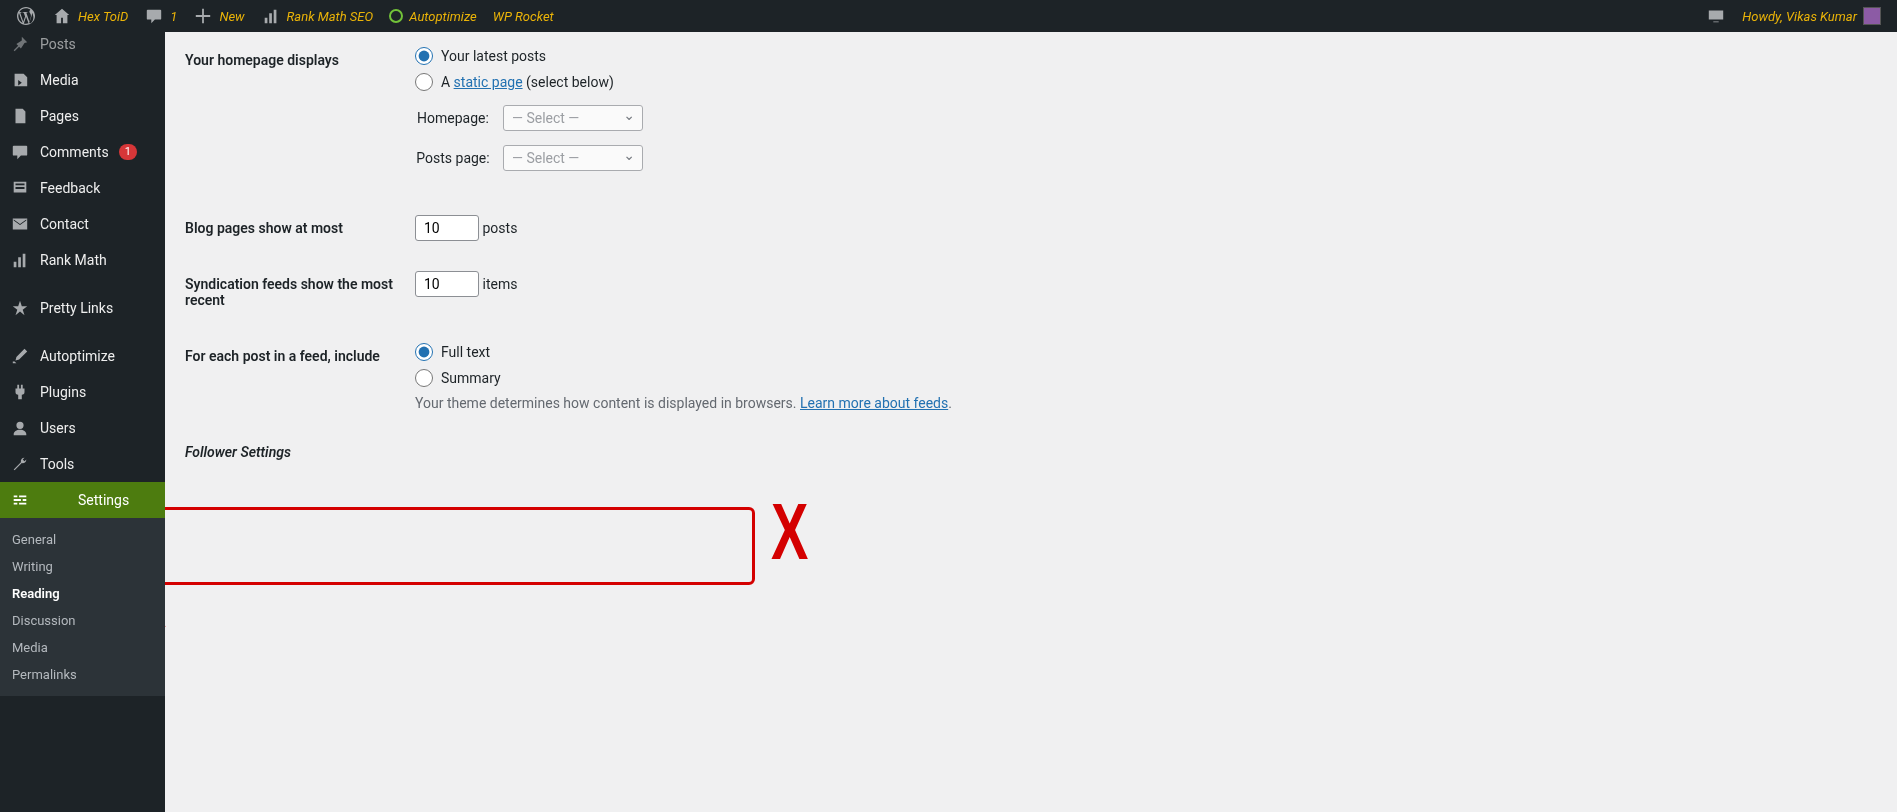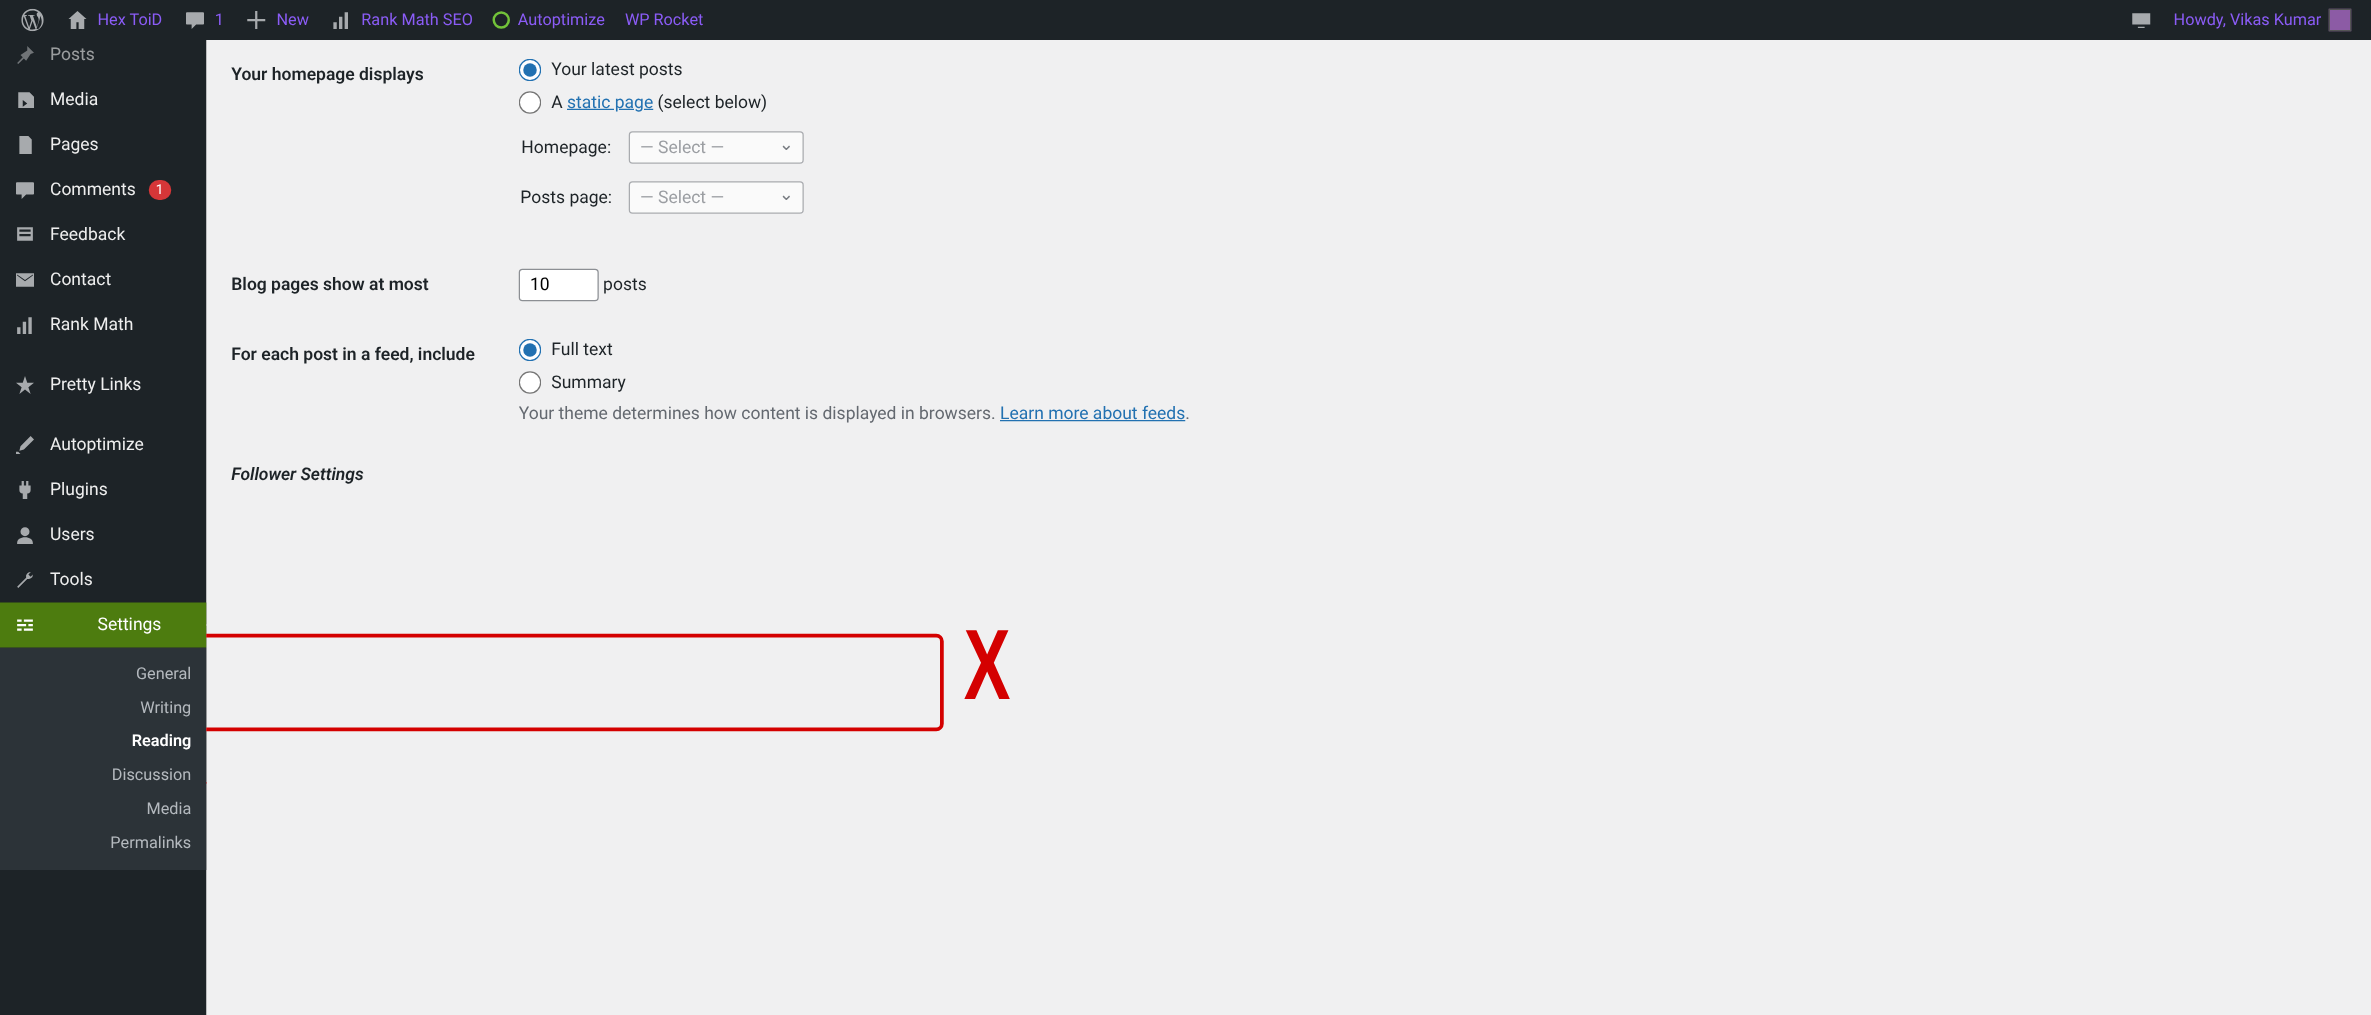--- a/index.html
+++ b/index.html
@@ -1,37 +1,37 @@
 <!DOCTYPE html>
 <html><head>
 <meta charset="utf-8">
 <style>
 * { margin: 0; padding: 0; box-sizing: border-box; font-family: -apple-system, BlinkMacSystemFont, "Segoe UI", Roboto, sans-serif; }
 body { background: #f0f0f1; width: 1897px; height: 812px; overflow: hidden; }
 
 
 .admin-bar { background: #1d2327; height: 32px; color: #c3c4c7; display: flex; align-items: center; font-size: 13px; padding: 0 8px; justify-content: space-between; }
 .admin-bar-left, .admin-bar-right { display: flex; align-items: center; gap: 0; }
-.ab-item { display: flex; align-items: center; gap: 6px; padding: 0 8px; height: 32px; cursor: pointer; color: #8b5cf6; }
+.ab-item { display: flex; align-items: center; gap: 6px; padding: 0 8px; height: 32px; cursor: pointer; color: #eab308; font-style: italic; }
 .ab-icon { width: 20px; height: 20px; display: flex; align-items: center; justify-content: center; }
 .ab-icon svg { width: 18px; height: 18px; fill: #a7aaad; }
 .autoptimize-icon { width: 14px; height: 14px; border: 2px solid #72c239; border-radius: 50%; display: inline-block; }
 .avatar { width: 18px; height: 18px; background: #8c5ba5; border: 1px solid #555; }
 
 
 .sidebar { position: absolute; top: 32px; left: 0; width: 165px; background: #1d2327; height: 780px; color: #c3c4c7; font-size: 14px; }
 .menu-item { display: flex; align-items: center; gap: 10px; padding: 8px 10px; cursor: pointer; color: #eee; }
 .menu-item.current { background: #4d7c0f; color: #fff; position: relative; gap: 48px; }
 .menu-item.current::after { content: ""; position: absolute; right: -8px; top: 50%; transform: translateY(-50%); border: 8px solid transparent; border-right-color: #f0f0f1; }
 .menu-icon { width: 20px; height: 20px; display: flex; align-items: center; justify-content: center; }
 .menu-icon svg { width: 18px; height: 18px; fill: #a7aaad; }
 .menu-item.current .menu-icon svg { fill: #fff; }
 .badge { background: #d63638; color: #fff; border-radius: 10px; padding: 0 6px; font-size: 11px; line-height: 16px; display: inline-block; }
 .submenu { background: #2c3338; padding: 8px 0; }
-.submenu-item { padding: 6px 12px; font-size: 13px; color: #b4b9be; cursor: pointer; text-align: right; }
+.submenu-item { padding: 6px 12px; font-size: 13px; color: #b4b9be; cursor: pointer; }
 .submenu-item.current { color: #fff; font-weight: 600; }
 
 
 .content { position: absolute; top: 32px; left: 165px; right: 0; padding: 0 20px; height: 780px; overflow: hidden; }
 .form-table { width: 100%; border-collapse: collapse; }
 .form-table th { text-align: left; font-weight: 600; font-size: 14px; color: #1d2327; width: 220px; padding: 20px 10px 20px 0; vertical-align: top; }
 .form-table td { padding: 15px 10px; font-size: 14px; color: #1d2327; vertical-align: top; }
 label { display: flex; align-items: center; gap: 8px; margin-bottom: 8px; cursor: pointer; }
 input[type=radio] { width: 18px; height: 18px; accent-color: #2271b1; }
 input[type=checkbox] { width: 18px; height: 18px; border: 1px solid #8c8f94; border-radius: 3px; }
@@ -258,20 +258,24 @@
                 <span class="sel-wrap"><select disabled=""><option>— Select —</option></select></span>
               </div>
         </div>
       </td>
     </tr>
     <tr>
       <th>Blog pages show at most</th>
       <td><input type="number" value="10" style=""> <span>posts</span></td>
     </tr>
     <tr>
+      <th>Syndication feeds show the most recent</th>
+      <td><input type="number" value="10" style=""> <span>items</span></td>
+    </tr>
+    <tr>
       <th>For each post in a feed, include</th>
       <td>
         <label>
               <input type="radio" checked="" style="">
               <span>Full text</span>
             </label>
         <label>
               <input type="radio" style="">
               <span>Summary</span>
             </label>

